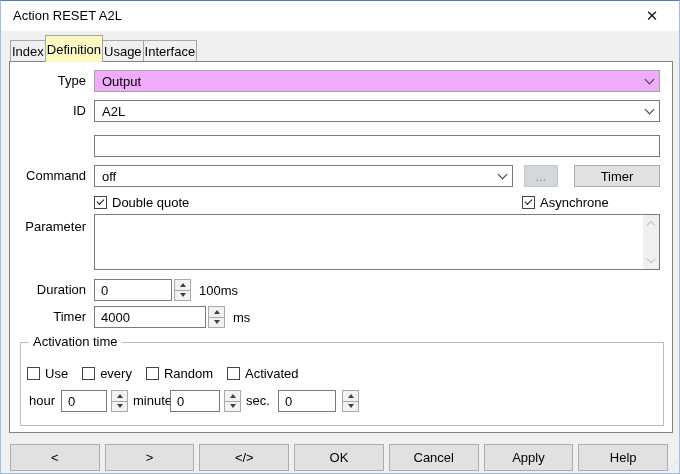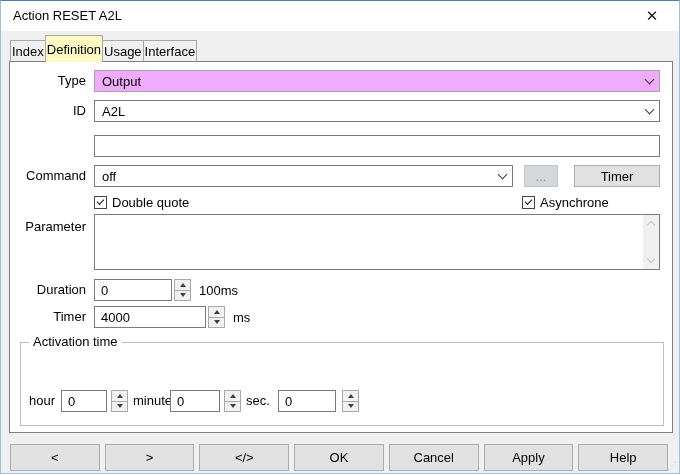--- a/index.html
+++ b/index.html
@@ -179,20 +179,38 @@
         <button class="spin">
             <i class="tri-down"></i>
           </button>
       </span>
       <span class="unit">ms</span>
     </div>
 
     <div class="groupbox">
       <span class="legend">Activation time</span>
 
+      <div class="gb-cbrow">
+        <span class="cb-item">
+          <span class="checkbox"></span>
+          <span>Use</span>
+        </span>
+        <span class="cb-item">
+          <span class="checkbox"></span>
+          <span>every</span>
+        </span>
+        <span class="cb-item">
+          <span class="checkbox"></span>
+          <span>Random</span>
+        </span>
+        <span class="cb-item">
+          <span class="checkbox"></span>
+          <span>Activated</span>
+        </span>
+      </div>
 
       <span class="gb-label" style="left:8px; top:47px;">hour</span>
       <input class="gb-input" style="left: 40px; top: 47px; width: 46px;" value="0">
       <span class="spinner gb-spin" style="left:88px;">
         <button class="spin">
             <i class="tri-up"></i>
           </button>
         <button class="spin">
             <i class="tri-down"></i>
           </button>

